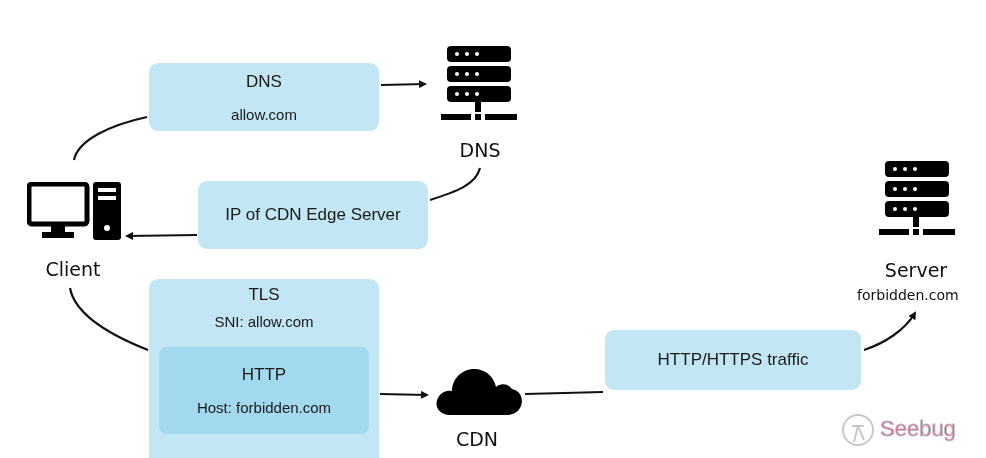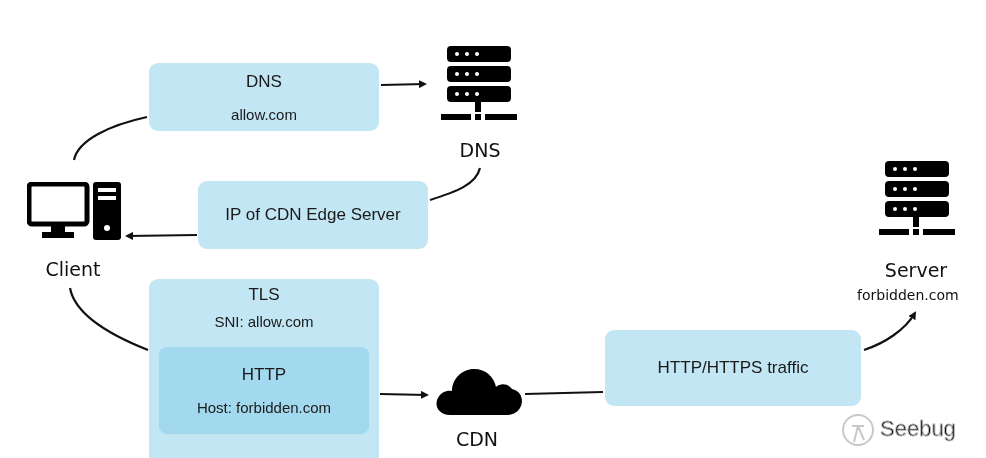--- a/index.html
+++ b/index.html
@@ -5,21 +5,21 @@
   html, body { margin: 0; padding: 0; background: #ffffff; }
   body { width: 986px; height: 458px; position: relative; overflow: hidden; font-family: "Liberation Sans", sans-serif; color: #1a1a1a; }
   .box { position: absolute; background: #c2e6f3; border-radius: 9px; box-sizing: border-box; display: flex; flex-direction: column; align-items: center; justify-content: center; }
   .box .t { font-size: 17px; }
   .box .s { font-size: 15px; margin-top: 14px; }
   .inner { position: absolute; background: #a3d9ee; border-radius: 8px; display: flex; flex-direction: column; align-items: center; justify-content: center; }
   .lbl { position: absolute; font-family: "DejaVu Sans", sans-serif; font-size: 19px; color: #111; text-align: center; }
   .sub { position: absolute; font-family: "DejaVu Sans", sans-serif; font-size: 14px; color: #111; }
   svg.lines { position: absolute; left: 0; top: 0; }
   .icon { position: absolute; }
-  .wm { position: absolute; font-family: "Liberation Sans", sans-serif; font-size: 22px; color: #000000; -webkit-text-stroke: 1px #bdbdbd; }
+  .wm { position: absolute; font-family: "Liberation Sans", sans-serif; font-size: 22px; color: #ec4899; -webkit-text-stroke: 1px #bdbdbd; }
 </style>
 </head>
 <body>
 
 <svg class="lines" width="986" height="458">
   <defs>
     <marker id="ah" markerWidth="8" markerHeight="8" refX="6" refY="4" orient="auto" markerUnits="userSpaceOnUse">
       <path d="M0,0 L8,4 L0,8 Z" fill="#111"></path>
     </marker>
   </defs>
@@ -44,21 +44,21 @@
 
 <div class="box" style="left:149px; top:279px; width:230px; height:190px; justify-content:flex-start;">
   <div class="t" style="margin-top:6px;">TLS</div>
   <div class="s" style="margin-top:8px;">SNI: allow.com</div>
   <div class="inner" style="left:10px; top:68px; width:210px; height:87px;">
     <div class="t">HTTP</div>
     <div class="s">Host: forbidden.com</div>
   </div>
 </div>
 
-<div class="box" style="left:605px; top:330px; width:256px; height:76px;">
+<div class="box" style="left:605px; top:330px; width:256px; height:60px;">
   <div class="t">HTTP/HTTPS traffic</div>
 </div>
 
 <svg class="icon" style="left:27px; top:182px;" width="96" height="58" viewBox="0 0 96 58">
   <rect x="2" y="2" width="58" height="40" rx="3" fill="none" stroke="#000" stroke-width="5"></rect>
   <rect x="24" y="42" width="14" height="8" fill="#000"></rect>
   <rect x="15" y="50" width="32" height="6" fill="#000"></rect>
   <rect x="66" y="0" width="28" height="58" rx="3" fill="#000"></rect>
   <rect x="71" y="6" width="18" height="4" fill="#fff"></rect>
   <rect x="71" y="14" width="18" height="4" fill="#fff"></rect>

